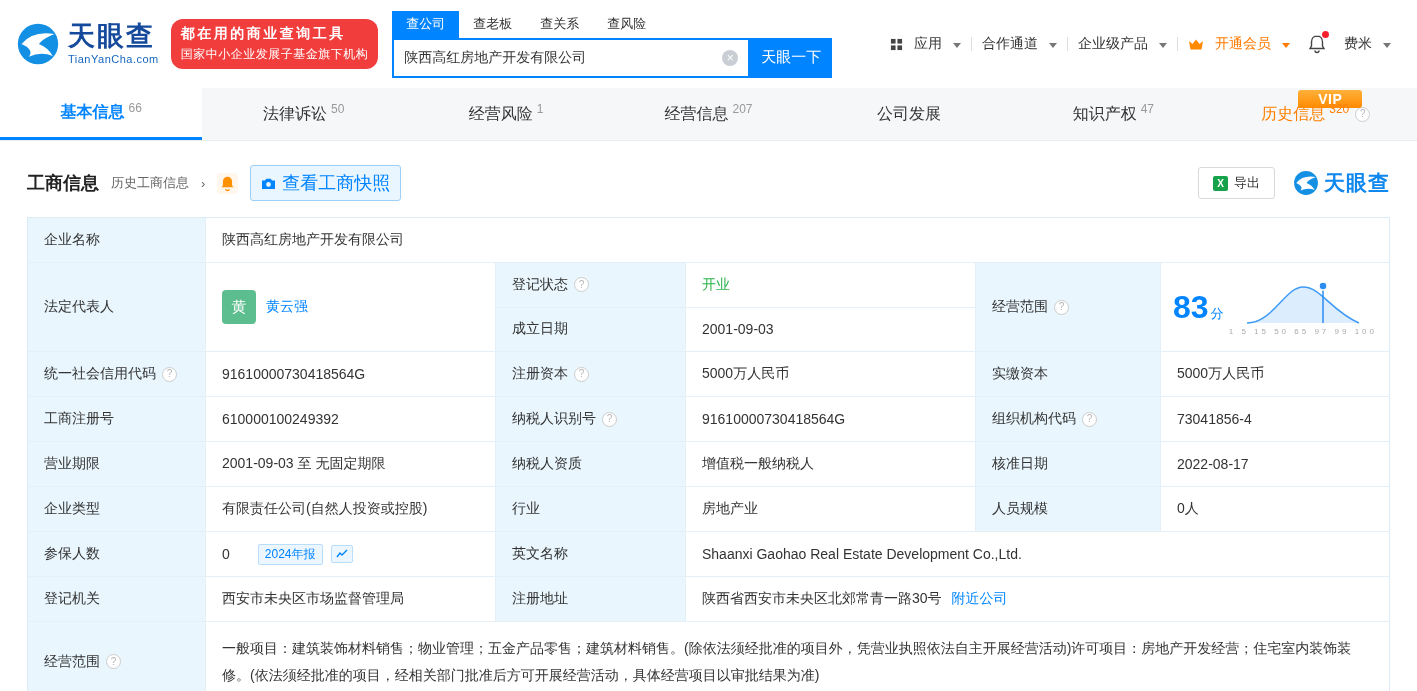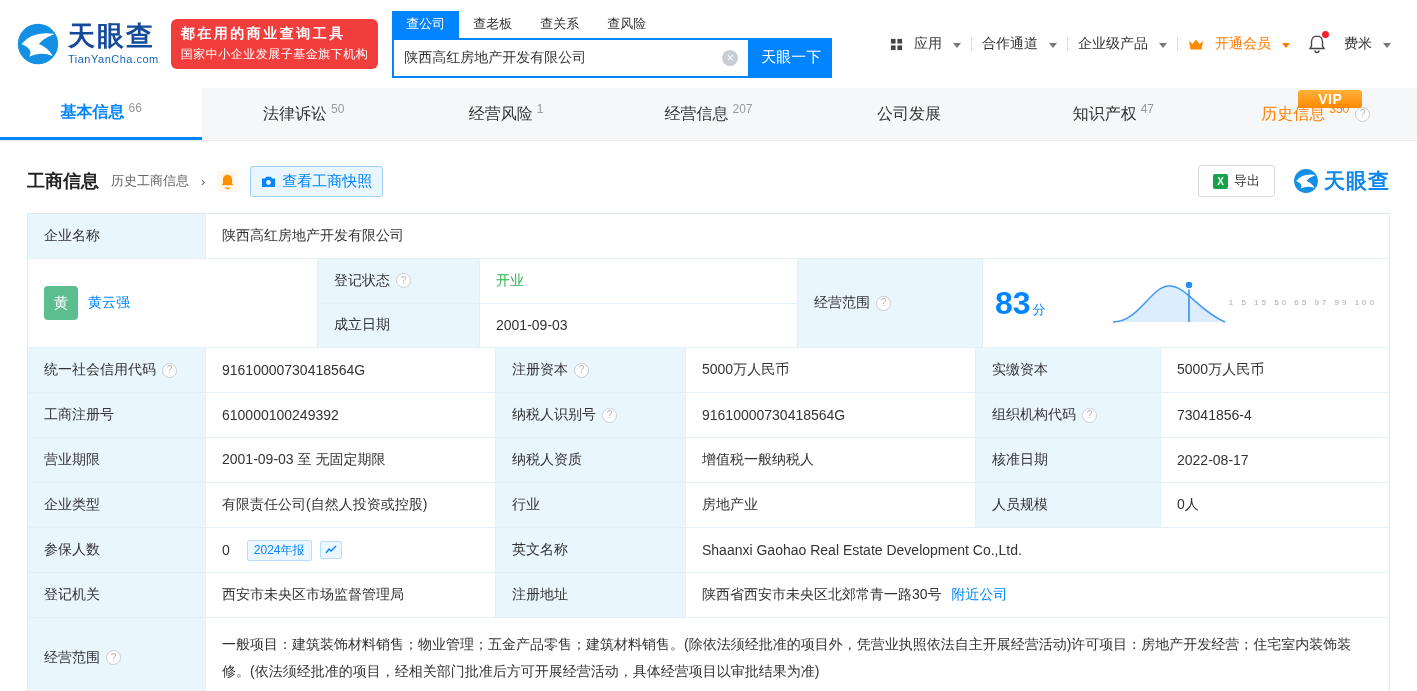--- a/index.html
+++ b/index.html
@@ -4,21 +4,21 @@
 <style>
   *{box-sizing:border-box;margin:0;padding:0}
   html,body{background:#fff}
   body{width:1417px;min-height:691px;font-family:"Liberation Sans","DejaVu Sans",sans-serif;color:#333;overflow-x:hidden}
 
   
   .topbar{display:flex;align-items:center;height:88px;padding:0 16px;background:#fff;white-space:nowrap}
   .logo{display:flex;align-items:center;gap:8px;cursor:pointer;flex-shrink:0}
   .logo-text .brand{font-size:27px;font-weight:bold;color:#15499b;letter-spacing:2px;line-height:1}
   .logo-text .domain{font-size:11px;color:#1566c0;margin-top:3px;letter-spacing:.5px}
-  .slogan{margin-left:12px;background:#f23d3d;color:#fff;padding:6px 10px;border-radius:6px;flex-shrink:0}
+  .slogan{margin-left:12px;background:#f23d3d;color:#fff;padding:6px 10px;border-radius:12px;flex-shrink:0}
   .slogan .s1{font-size:14px;letter-spacing:2.5px;font-weight:bold}
   .slogan .s2{font-size:12px;letter-spacing:.5px;margin-top:3px}
   .search-block{margin-left:14px;width:440px;flex-shrink:0}
   .search-tabs{display:flex;font-size:13px;height:27px;align-items:stretch}
   .stab{padding:0 14px;display:flex;align-items:center;cursor:pointer;color:#333}
   .stab.active{background:#0084ff;color:#fff}
   .search-row{display:flex;height:40px}
   .search-input{flex:1;border:2px solid #0084ff;background:#fff;display:flex;align-items:center;padding:0 10px}
   .search-input input{border:none;outline:none;flex:1;font-size:14px;color:#333;font-family:inherit;background:transparent}
   .clear-btn{width:16px;height:16px;border-radius:50%;background:#c9ced4;color:#fff;font-size:12px;line-height:16px;text-align:center;cursor:pointer;flex-shrink:0}
@@ -41,52 +41,52 @@
   .ptab.history{color:#ff8000}
   .ptab.history .ptab-count{color:#ff8000}
   .vip-badge{position:absolute;top:-14px;right:8px;background:linear-gradient(#ffb13b,#ff8a00);color:#fff;font-size:14px;padding:1px 20px;border-radius:3px 3px 3px 0;font-weight:bold;letter-spacing:.5px}
   .q{width:15px;height:15px;border:1px solid #ccc;border-radius:50%;font-size:10px;color:#b5b5b5;display:inline-flex;align-items:center;justify-content:center;margin-left:6px;cursor:pointer;background:#fff;flex-shrink:0;line-height:1}
 
   
   .section-head{display:flex;align-items:center;padding:24px 27px 16px}
   .sec-title{font-size:18px;font-weight:bold;color:#222}
   .hist-link{margin-left:12px;font-size:13px;color:#666;cursor:pointer;display:flex;align-items:center;gap:12px}
   .sec-bell{margin-left:12px;cursor:pointer;display:flex;align-items:center;background:#fff7ec;border-radius:3px;padding:2px 3px}
-  .snapshot-btn{margin-left:12px;display:flex;align-items:center;gap:6px;background:#e9f5ff;border:1px solid #9ed0f7;color:#0084ff;font-size:15px;padding:5px 10px;border-radius:3px;cursor:pointer;font-family:Liberation Sans, sans-serif}
+  .snapshot-btn{margin-left:12px;display:flex;align-items:center;gap:6px;background:#e9f5ff;border:1px solid #9ed0f7;color:#0084ff;font-size:18px;padding:5px 10px;border-radius:3px;cursor:pointer;font-family:Liberation Sans, sans-serif}
   .head-right{margin-left:auto;display:flex;align-items:center;gap:18px}
   .export-btn{display:flex;align-items:center;gap:6px;border:1px solid #d9d9d9;background:#fff;padding:6px 14px;border-radius:3px;font-size:13px;color:#333;cursor:pointer;font-family:inherit}
   .excel-ic{width:15px;height:15px;background:#15a24a;color:#fff;font-size:10px;font-weight:bold;display:flex;align-items:center;justify-content:center;border-radius:2px}
   .brand-mark{display:flex;align-items:center;gap:5px}
   .brand-mark .bm-text{font-size:21px;font-weight:bold;color:#0e87ee;letter-spacing:1px}
 
   
   .tbl{margin:0 27px;border:1px solid #dcebf5;display:flex;flex-direction:column;background:#fff}
   .trow{display:flex;border-bottom:1px solid #e4eff7;min-height:44px}
   .trow:last-child{border-bottom:none}
   .tc{border-right:1px solid #e4eff7;display:flex;align-items:center;padding:0 16px;font-size:14px;min-height:44px}
   .tc:last-child{border-right:none}
   .lbl{background:#e9f6fe;color:#333;flex-shrink:0}
   .w1{width:178px}.w2{width:290px}.w3{width:190px}.w4{width:290px}.w5{width:185px}
   .grow{flex:1}
   .row2{height:89px}
   .mid{width:480px;display:flex;flex-direction:column;border-right:1px solid #e4eff7}
   .mrow{display:flex;flex:1;border-bottom:1px solid #e4eff7}
   .mrow:last-child{border-bottom:none}
   .mid .tc{min-height:0;height:100%}
-  .mid .lblm{width:162px}
+  .mid .lblm{width:190px}
   .mid .valm{flex:1;border-right:none}
   .link{color:#0084ff;cursor:pointer}
   .green{color:#2bb24c}
   .avatar{width:34px;height:34px;background:#5cbd8e;color:#fff;border-radius:4px;display:flex;align-items:center;justify-content:center;font-size:15px;margin-right:10px;cursor:pointer;flex-shrink:0}
   .score-cell{justify-content:space-between;padding:0 12px}
   .score-num{font-size:32px;font-weight:bold;color:#0084ff;line-height:1}
   .score-unit{font-size:13px;color:#0084ff;margin-left:2px}
-  .score-chart{display:flex;align-items:center}
+  .score-chart{display:flex;flex-direction:column;align-items:center}
   .score-axis{font-size:8px;color:#aaa;letter-spacing:3px;margin-top:-2px}
-  .tag{margin-left:17px;font-size:12px;color:#0084ff;background:#ecf6ff;border:1px solid #b9ddff;padding:1px 6px;border-radius:2px;cursor:pointer;white-space:nowrap}
+  .tag{margin-left:28px;font-size:12px;color:#0084ff;background:#ecf6ff;border:1px solid #b9ddff;padding:1px 6px;border-radius:2px;cursor:pointer;white-space:nowrap}
   .mini-chart{margin-left:8px;width:22px;height:18px;border:1px solid #b9ddff;background:#ecf6ff;display:flex;align-items:center;justify-content:center;border-radius:2px;cursor:pointer}
   .scope-val{padding:13px 16px;line-height:1.9;display:block;align-items:flex-start}
   .addr-link{margin-left:10px}
 </style>
 </head>
 <body>
 
 <div class="topbar">
   <div class="logo">
     <span style="display:flex">
@@ -203,21 +203,21 @@
   <div class="ptab">
     <span class="ptab-inner">
       <span>知识产权</span>
       <span class="ptab-count">47</span>
     </span>
   </div>
   <div class="ptab history">
     <span class="ptab-inner">
       <span class="vip-badge">VIP</span>
       <span>历史信息</span>
-      <span class="ptab-count">350</span>
+      <span class="ptab-count">320</span>
       <span class="q">?</span>
     </span>
   </div>
 </div>
 
 <div class="section-head">
   <span class="sec-title">工商信息</span>
   <span class="hist-link">
     <span>历史工商信息</span>
     <span>›</span>
@@ -259,20 +259,23 @@
   <div class="trow">
     <div class="tc lbl w1">
         <span>企业名称</span>
       </div>
     <div class="tc grow">
         <span>陕西高红房地产开发有限公司</span>
       </div>
   </div>
 
   <div class="trow row2">
+    <div class="tc lbl w1">
+        <span>法定代表人</span>
+      </div>
     <div class="tc w2">
       <span class="avatar">黄</span>
       <span class="link">黄云强</span>
     </div>
     <div class="mid">
       <div class="mrow">
         <div class="tc lbl lblm">
           <span>登记状态</span>
           <span class="q">?</span>
         </div>

